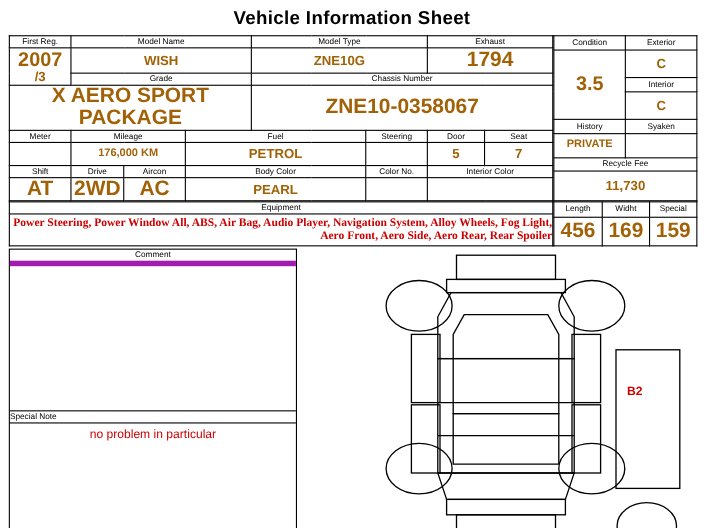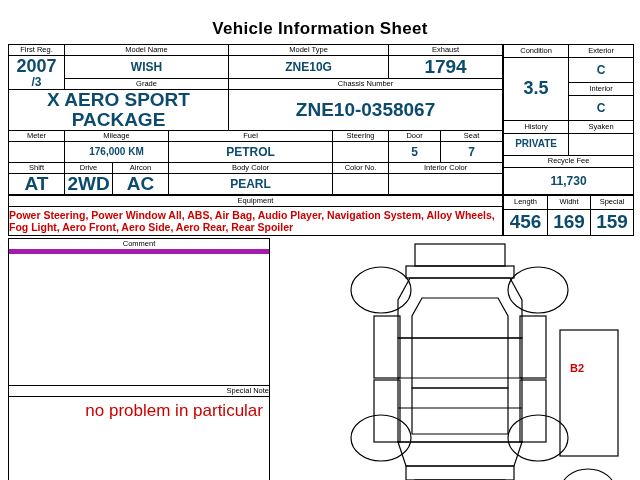--- a/index.html
+++ b/index.html
@@ -12,21 +12,21 @@
     height: 480px;
     font-family: "Liberation Sans", sans-serif;
     color: #000000;
     overflow: hidden;
   }
   .sheet {
     position: relative;
     width: 640px;
     height: 480px;
     box-sizing: border-box;
-    padding: 16px 8px 0 8px;
+    padding: 4px 8px 0 8px;
   }
   .title {
     text-align: center;
     font-size: 17px;
     font-weight: bold;
     color: #000;
     letter-spacing: 0.3px;
     margin: 3px 0 5px 0;
   }
   table.grid {
@@ -40,21 +40,21 @@
     text-align: center;
   }
   .lbl {
     font-size: 7.5px;
     color: #000;
     line-height: 10px;
     height: 10px;
     font-weight: normal;
   }
   .val {
-    color: #0c4a6e;
+    color: #a16207;
     font-weight: bold;
     line-height: 1.05;
   }
   .v10 { font-size: 10px; }
   .v13 { font-size: 19px; }
   .v14 { font-size: 12px; }
   .v18 { font-size: 18px; }
 
   .main-wrap {
     display: flex;
@@ -65,21 +65,22 @@
 
   .equip-row td {
     text-align: left;
     padding: 1px 3px;
   }
   .equip-text {
     color: #cc0000;
     font-size: 10.5px;
     font-weight: bold;
     line-height: 12px;
-    text-align: left;
+    text-align: right;
+    font-family: Liberation Serif, serif;
   }
 
   .lower {
     display: flex;
     width: 624px;
     margin-top: 2px;
   }
   .comment-col {
     width: 262px;
   }
@@ -93,35 +94,35 @@
     text-align: center;
     border-bottom: 5px solid #a21caf;
     line-height: 10px;
     height: 10px;
   }
   .comment-body {
     height: 131px;
   }
   .note-head {
     font-size: 7.5px;
-    text-align: right;
+    text-align: left;
     border-top: 1px solid #000;
     border-bottom: 1px solid #000;
     line-height: 10px;
     height: 10px;
   }
   .note-body {
     height: 127px;
     padding: 4px 6px;
     box-sizing: border-box;
   }
   .note-text {
     color: #cc0000;
-    font-size: 17px;
-    text-align: right;
+    font-size: 11px;
+    text-align: center;
   }
 
   .diagram-col {
     width: 358px;
     position: relative;
   }
   .diagram-svg { display: block; }
 
   .footer {
     position: absolute;

